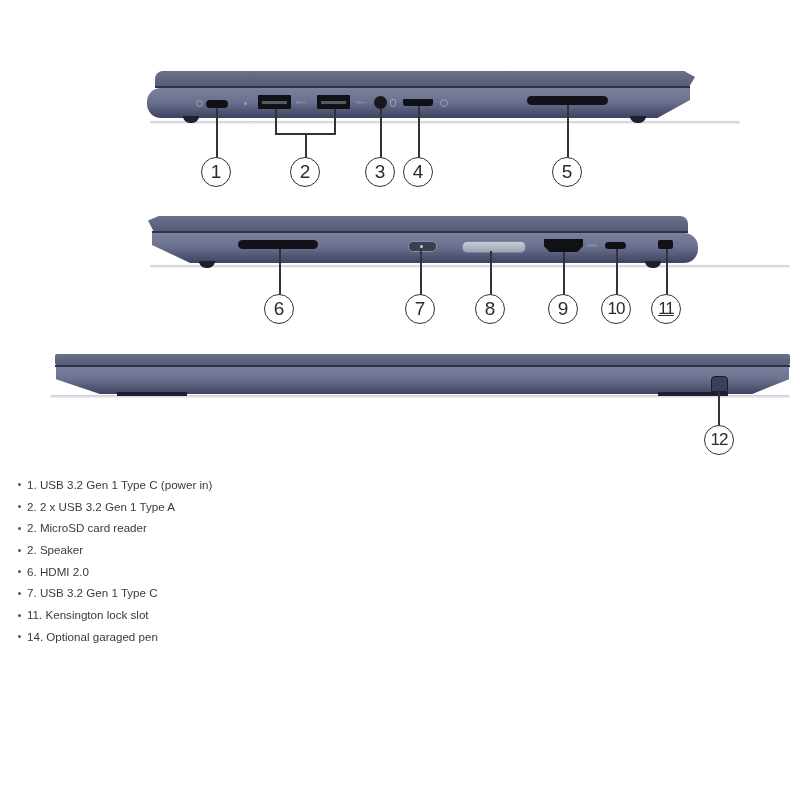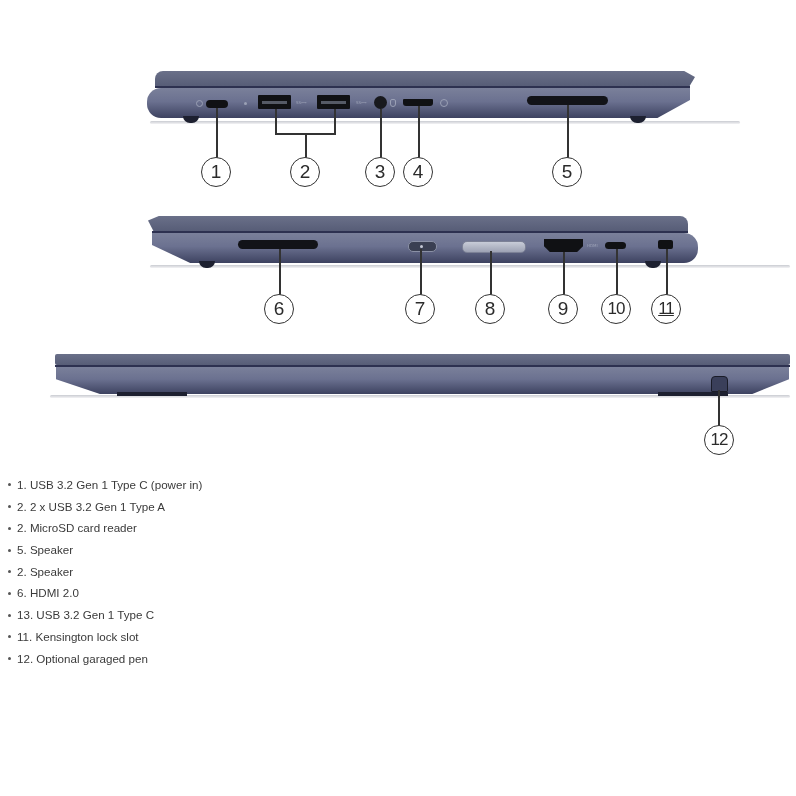--- a/index.html
+++ b/index.html
@@ -12,21 +12,21 @@
   .foot { position:absolute; background:#1d2030; border-radius:0 0 10px 10px; }
   .port { position:absolute; background:#101114; }
   .tiny { position:absolute; font-size:4px; color:#9aa0b5; line-height:4px; }
   .leader { position:absolute; background:#333; width:1.5px; }
   .hleader { position:absolute; background:#333; height:1.5px; }
   .callout { position:absolute; width:30px; height:30px; border:1.4px solid #333; border-radius:50%; background:#fff;
              box-sizing:border-box; display:flex; align-items:center; justify-content:center;
              font-size:19px; color:#2b2b2b; font-family:"Liberation Sans", sans-serif; }
   .callout.two { font-size:17px; letter-spacing:-1px; }
   ul.legend { position:absolute; left:0; top:474px; margin:0; padding:0; list-style:none; }
-  ul.legend li { height:21.7px; line-height:21.7px; font-size:11.6px; color:#3a3a3a; padding-left:6px; font-family:"Liberation Sans", sans-serif; white-space:nowrap; }
+  ul.legend li { height:21.7px; line-height:21.7px; font-size:11.6px; color:#3a3a3a; padding-left:16px; font-family:"Liberation Sans", sans-serif; white-space:nowrap; }
   ul.legend li .dot { display:inline-block; width:3px; height:3px; border-radius:50%; background:#555; vertical-align:middle; margin:0 6px 2px 2px; }
 </style>
 </head>
 <body>
 
 <div>
   <div class="shadow" style="left:150px; top:121px; width:590px;"></div>
   <div class="lid" style="left:155px; top:71px; width:540px; height:15px; border-radius:8px 4px 0 0; clip-path:polygon(0 0,98% 0,100% 40%,99% 100%,0 100%);"></div>
   <div class="seam" style="left:155px; top:86px; width:535px;"></div>
   <div class="base" style="left:147px; top:88px; width:543px; height:30px; border-radius:14px 0 0 14px; clip-path:polygon(0 0,100% 0,100% 40%,94% 100%,0 100%);"></div>
@@ -116,19 +116,18 @@
   <div class="abs" style="left:711px; top:376px; width:15px; height:14px; border:1px solid #1a1c28; border-radius:4px 4px 1px 1px; background:#3a3f5a;"></div>
 
   <div class="leader" style="left:718px; top:390px; height:36px;"></div>
   <div class="callout two" style="left:704px; top:425px;">12</div>
 </div>
 
 <ul class="legend">
   <li><span class="dot"></span><span>1. USB 3.2 Gen 1 Type C (power in)</span></li>
   <li><span class="dot"></span><span>2. 2 x USB 3.2 Gen 1 Type A</span></li>
   <li><span class="dot"></span><span>2. MicroSD card reader</span></li>
-  <li><span class="dot"></span><span>5. Speaker</span></li>
   <li><span class="dot"></span><span>2. Speaker</span></li>
   <li><span class="dot"></span><span>6. HDMI 2.0</span></li>
-  <li><span class="dot"></span><span>13. USB 3.2 Gen 1 Type C</span></li>
+  <li><span class="dot"></span><span>7. USB 3.2 Gen 1 Type C</span></li>
   <li><span class="dot"></span><span>11. Kensington lock slot</span></li>
-  <li><span class="dot"></span><span>12. Optional garaged pen</span></li>
+  <li><span class="dot"></span><span>14. Optional garaged pen</span></li>
 </ul>
 
 </body></html>

